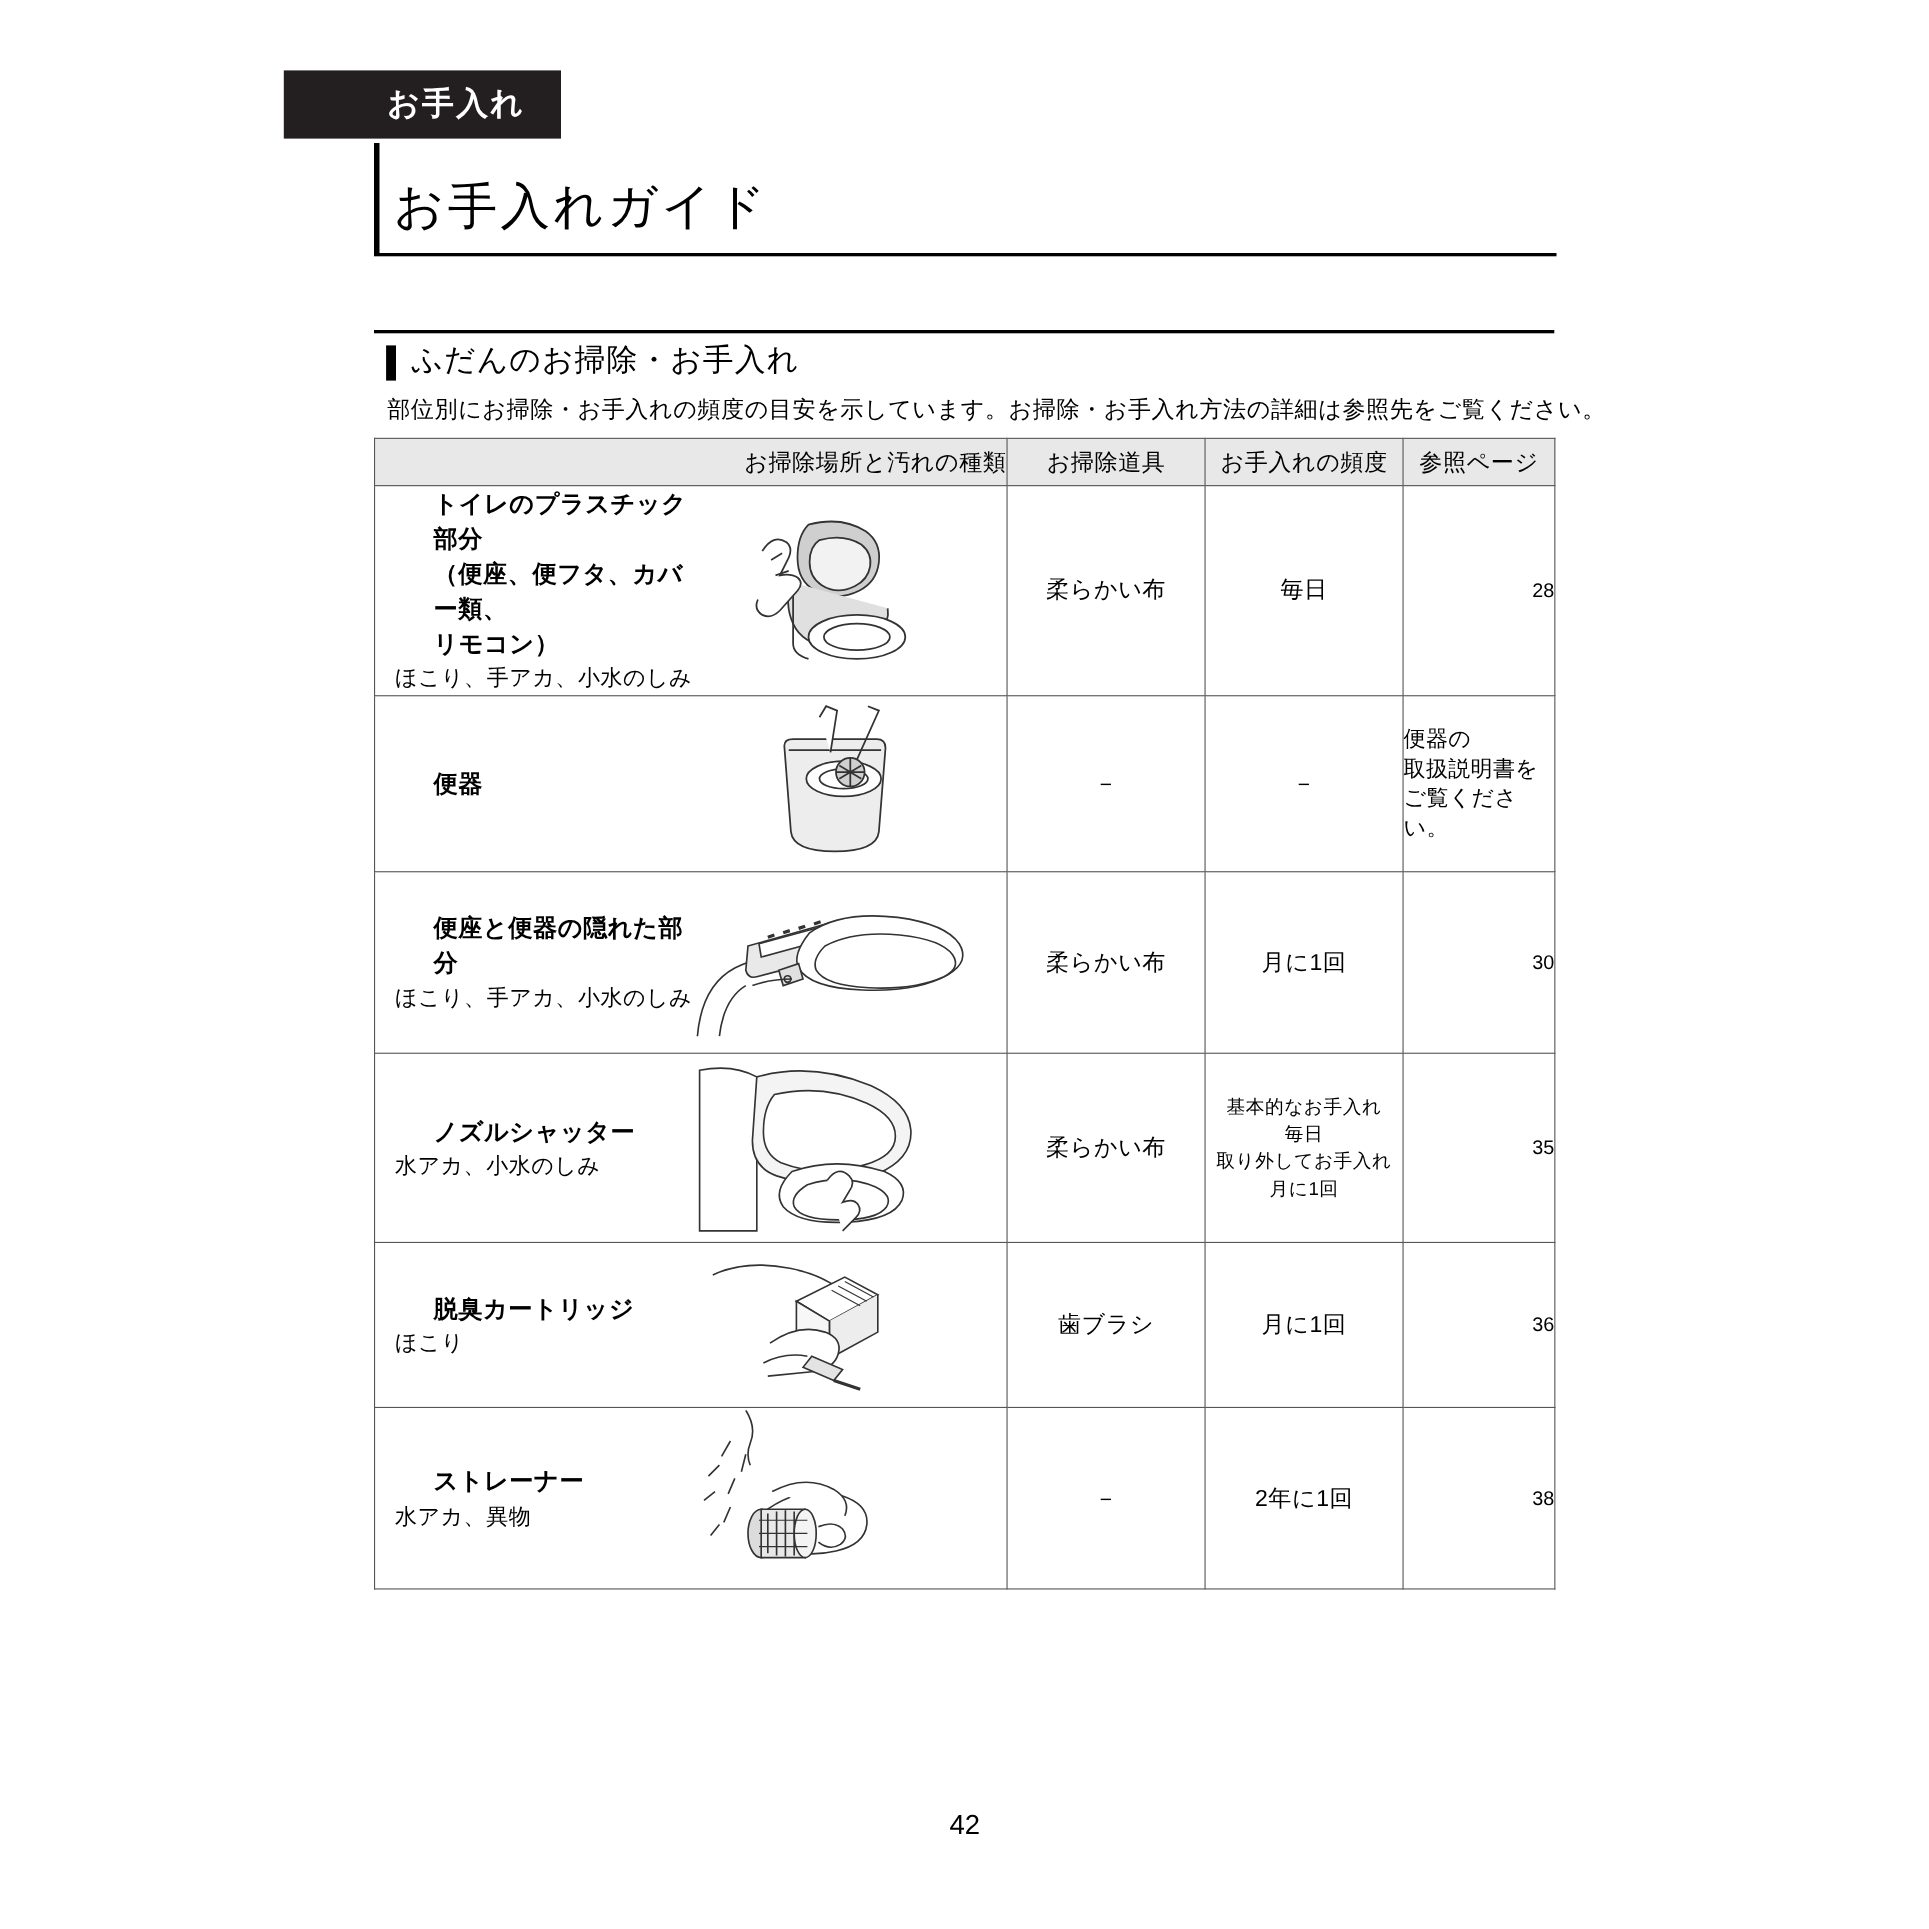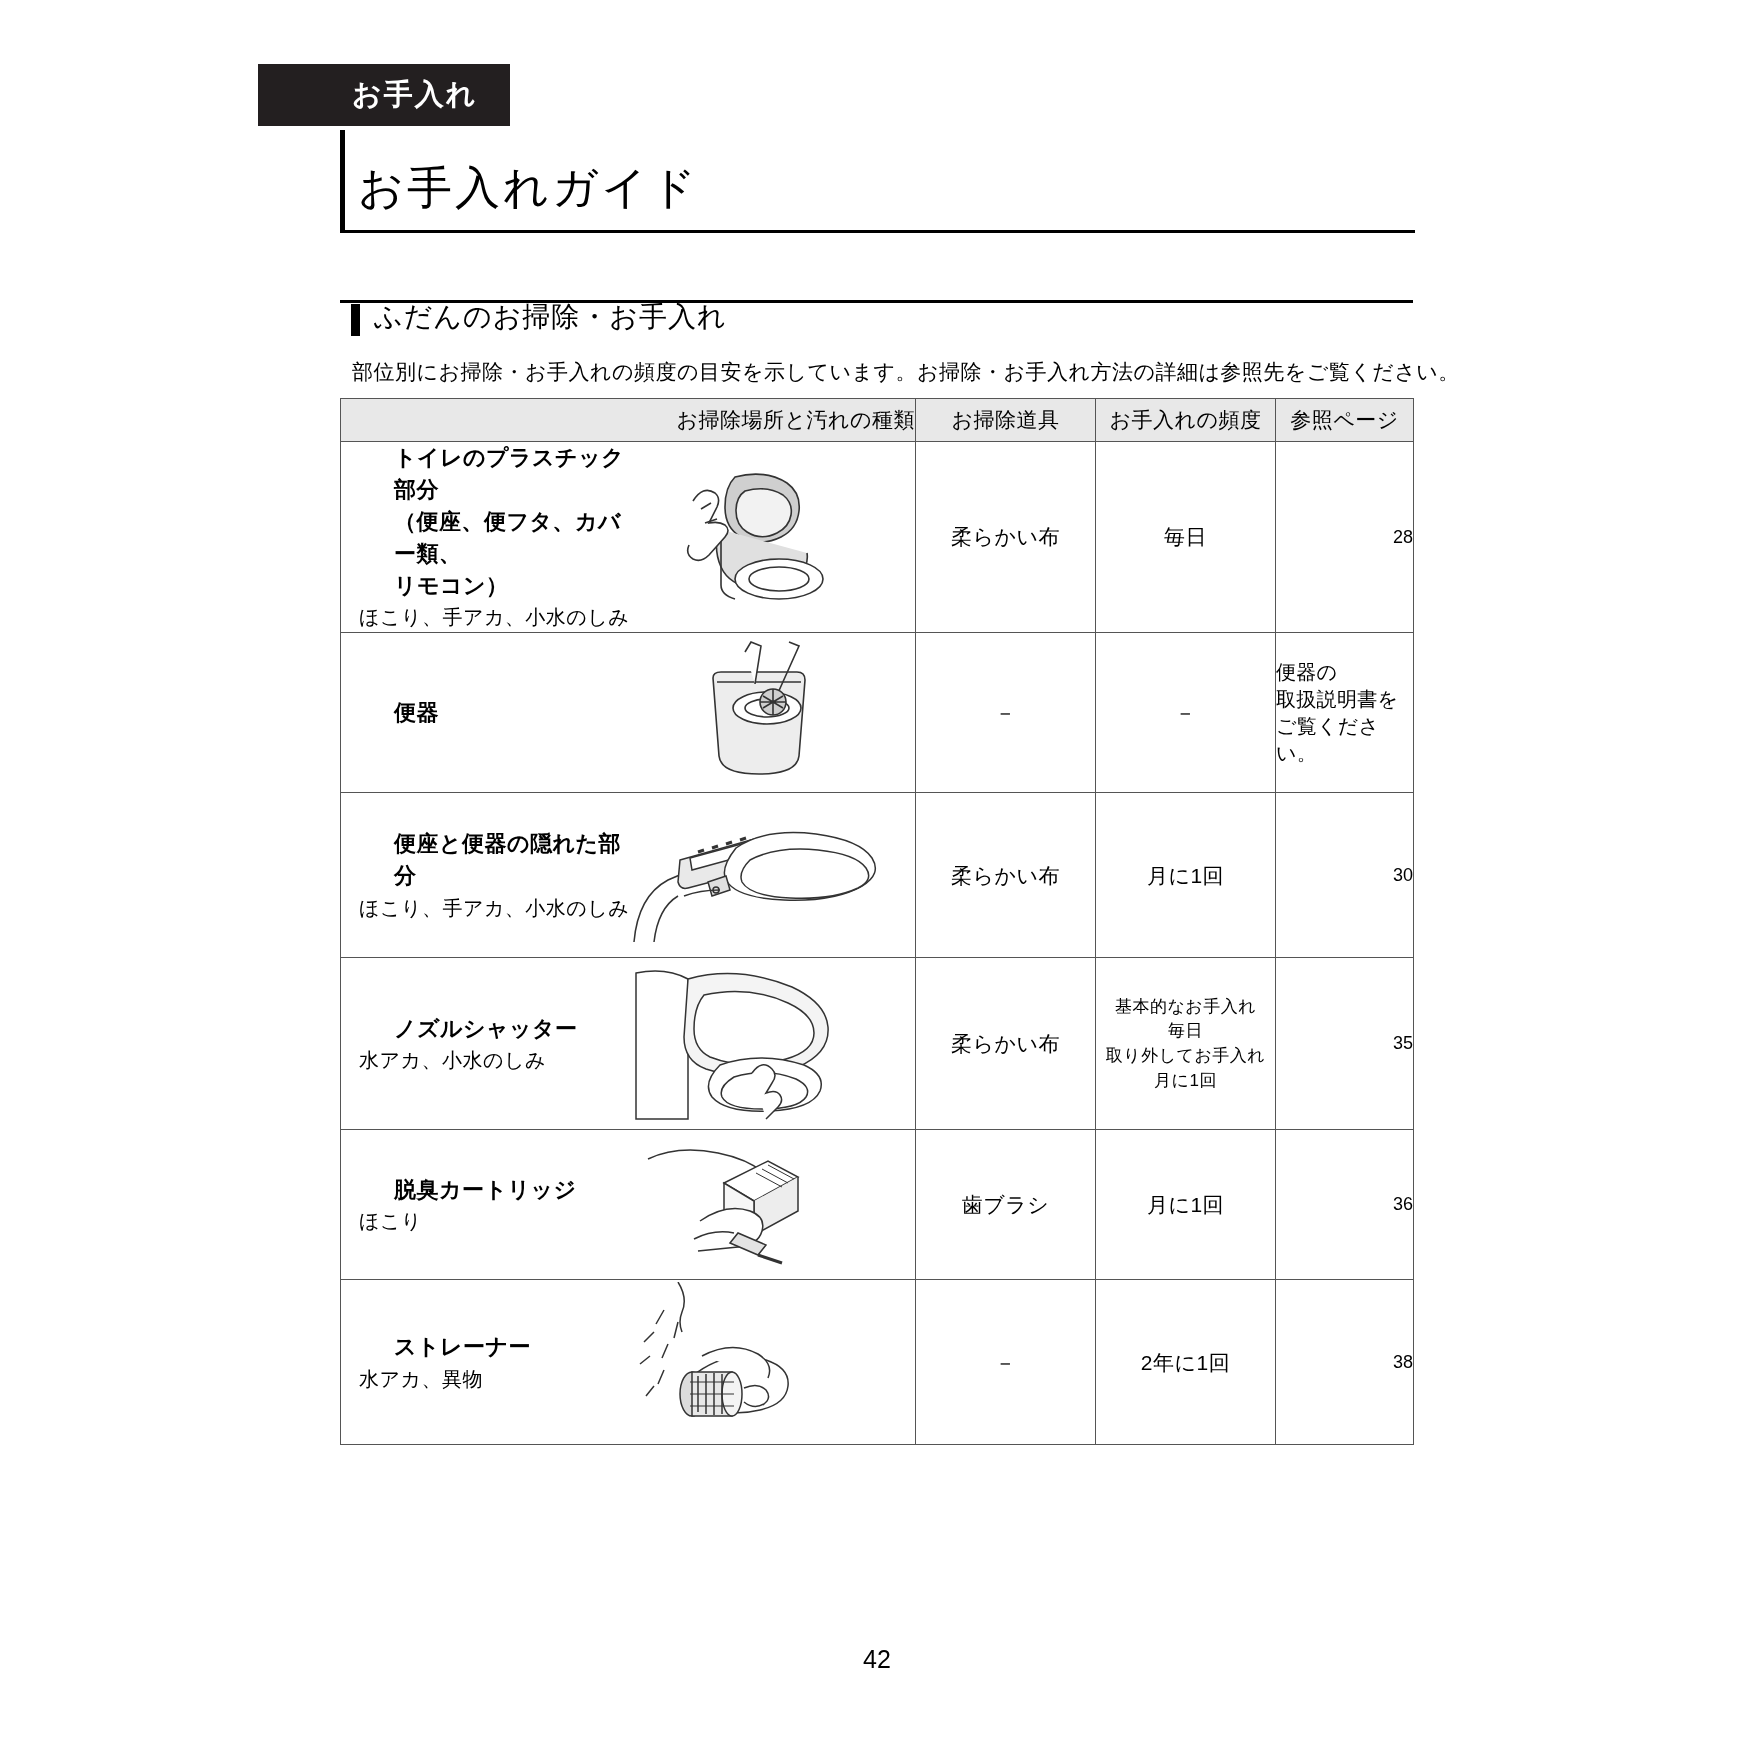--- a/index.html
+++ b/index.html
@@ -80,21 +80,21 @@
     position: absolute;
     left: 340px;
     top: 300px;
     width: 1073px;
     height: 3px;
     background: #000;
   }
   .section-head {
     position: absolute;
     left: 340px;
-    top: 298px;
+    top: 308px;
     display: flex;
     align-items: flex-end;
     padding-left: 11px;
   }
   .section-tick {
     width: 9px;
     height: 32px;
     background: #000;
     margin-right: 14px;
   }

